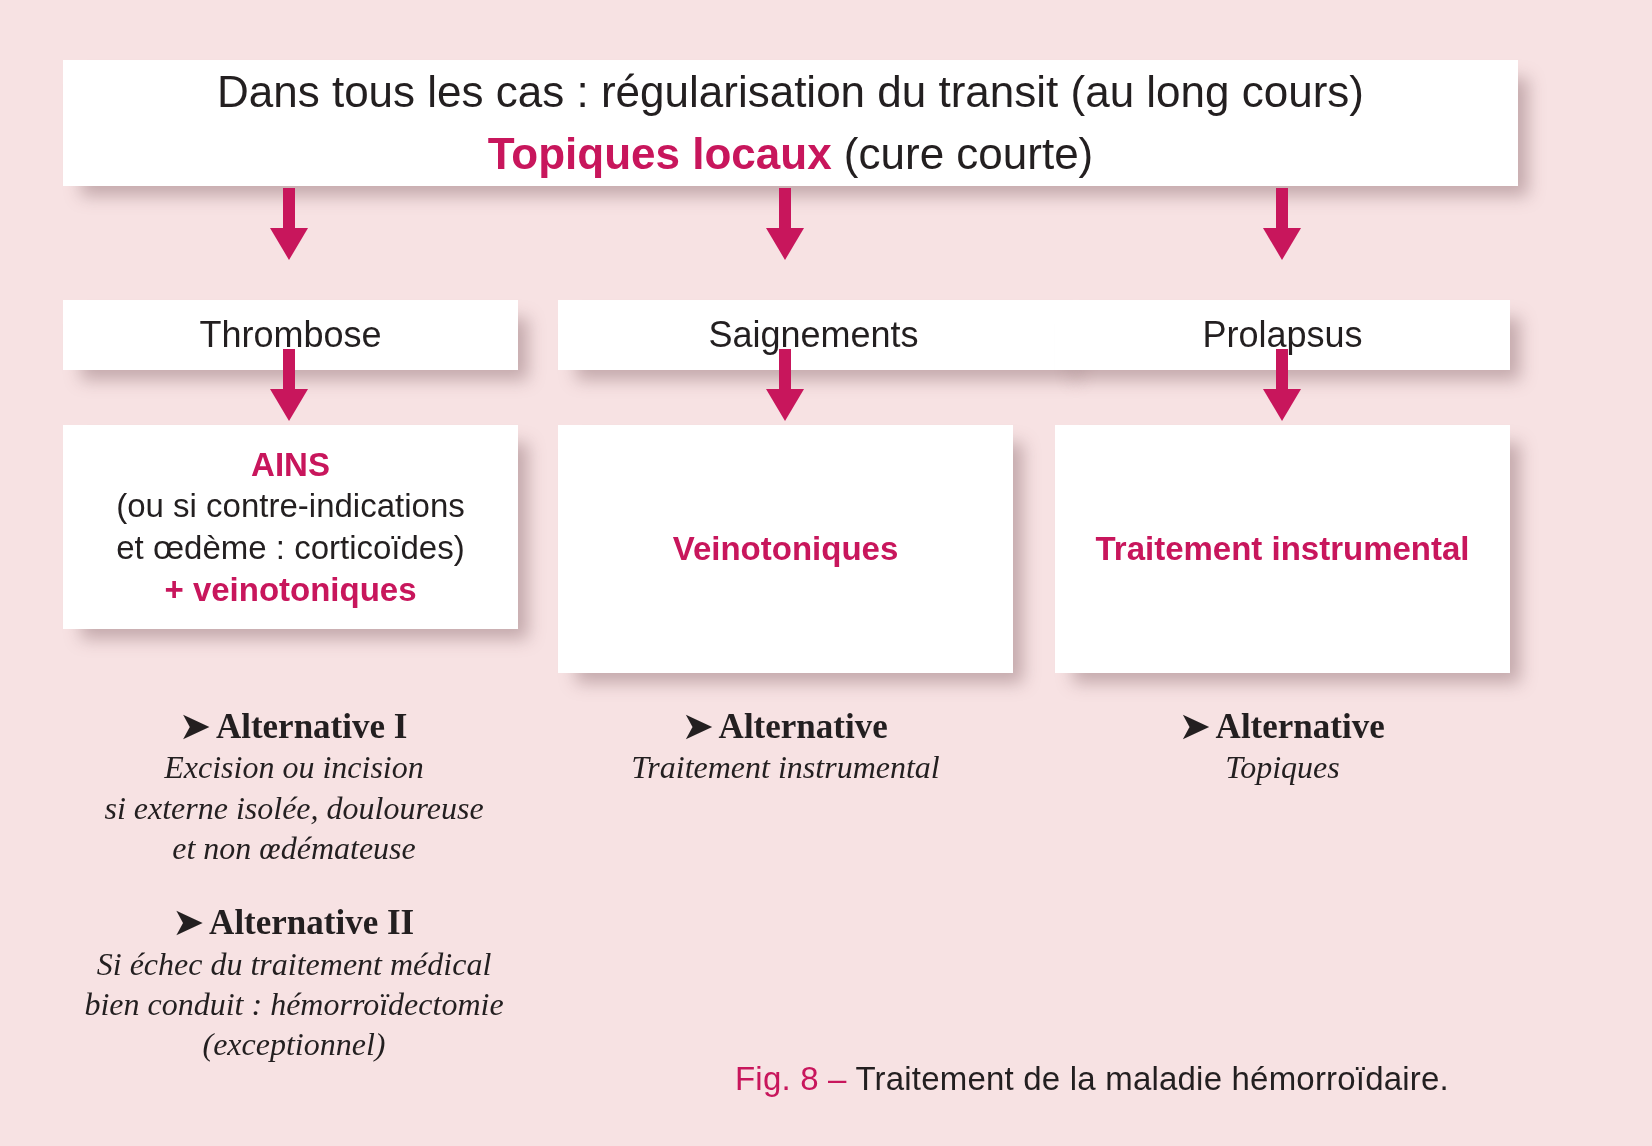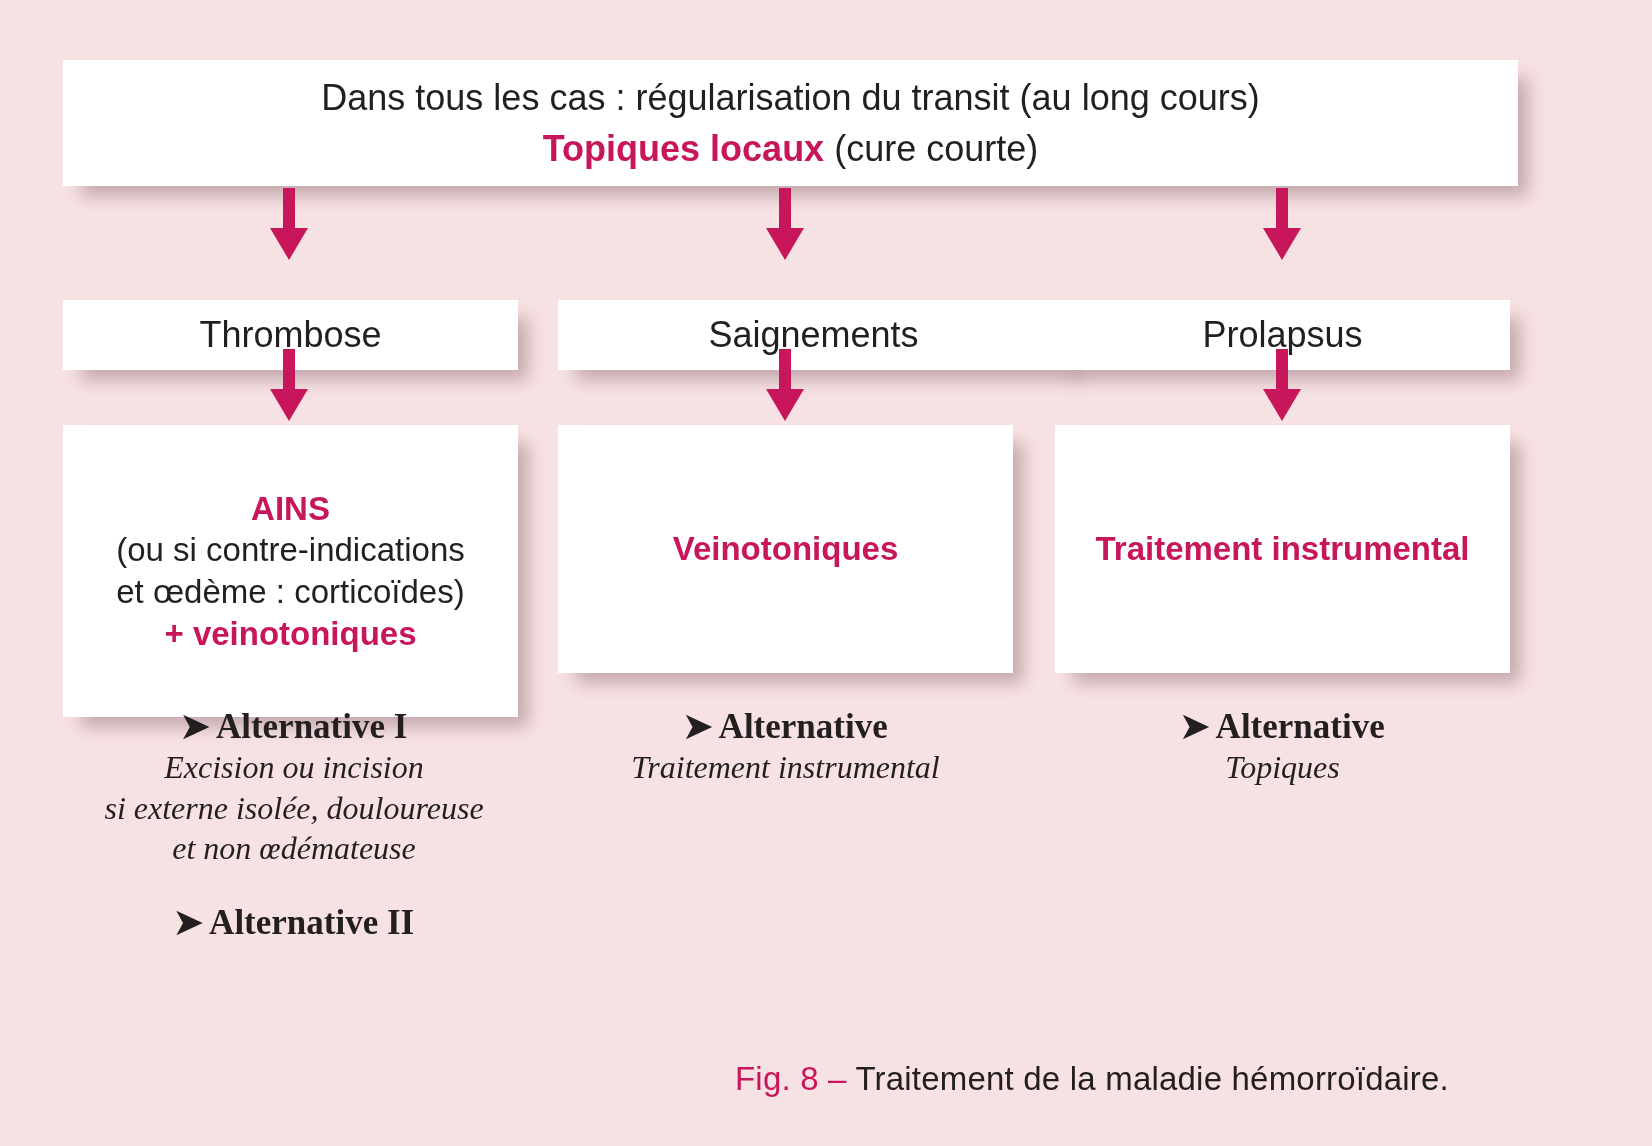--- a/index.html
+++ b/index.html
@@ -38,21 +38,21 @@
     box-sizing: border-box;
   }
 
   .hdr-box {
     left: 63px;
     top: 60px;
     width: 1455px;
     height: 126px;
   }
   .hdr-line {
-    font-size: 36px;
+    font-size: 44px;
     color: #231f20;
     line-height: 1.42;
     white-space: nowrap;
   }
   .accent {
     color: #c8165c;
     font-weight: bold;
   }
 
   .cat-box {
@@ -66,21 +66,21 @@
   .cat-label {
     font-size: 36px;
     color: #231f20;
     line-height: 1.1;
     white-space: nowrap;
   }
 
   .tx-box {
     top: 425px;
   }
-  .tx-left   { left: 63px;   width: 455px; height: 292px; justify-content: flex-end; }
+  .tx-left   { left: 63px;   width: 455px; height: 204px; justify-content: flex-end; }
   .tx-mid    { left: 558px;  width: 455px; height: 248px; }
   .tx-right  { left: 1055px; width: 455px; height: 248px; }
 
   .tx-text {
     font-size: 33px;
     color: #231f20;
     line-height: 1.26;
   }
   .tx-text .big-accent {
     color: #c8165c;
@@ -241,20 +241,25 @@
 
   <div class="alt-block alt-left">
     <div class="alt-title"><span class="alt-arrow-glyph">➤</span><span>Alternative I</span></div>
     <div class="alt-body">
       <div>Excision ou incision</div>
       <div>si externe isolée, douloureuse</div>
       <div>et non œdémateuse</div>
     </div>
     <div class="alt-gap"></div>
     <div class="alt-title"><span class="alt-arrow-glyph">➤</span><span>Alternative II</span></div>
+    <div class="alt-body">
+      <div>Si échec du traitement médical</div>
+      <div>bien conduit : hémorroïdectomie</div>
+      <div>(exceptionnel)</div>
+    </div>
   </div>
 
   <div class="alt-block alt-mid">
     <div class="alt-title"><span class="alt-arrow-glyph">➤</span><span>Alternative</span></div>
     <div class="alt-body">Traitement instrumental</div>
   </div>
 
   <div class="alt-block alt-right">
     <div class="alt-title"><span class="alt-arrow-glyph">➤</span><span>Alternative</span></div>
     <div class="alt-body">Topiques</div>

